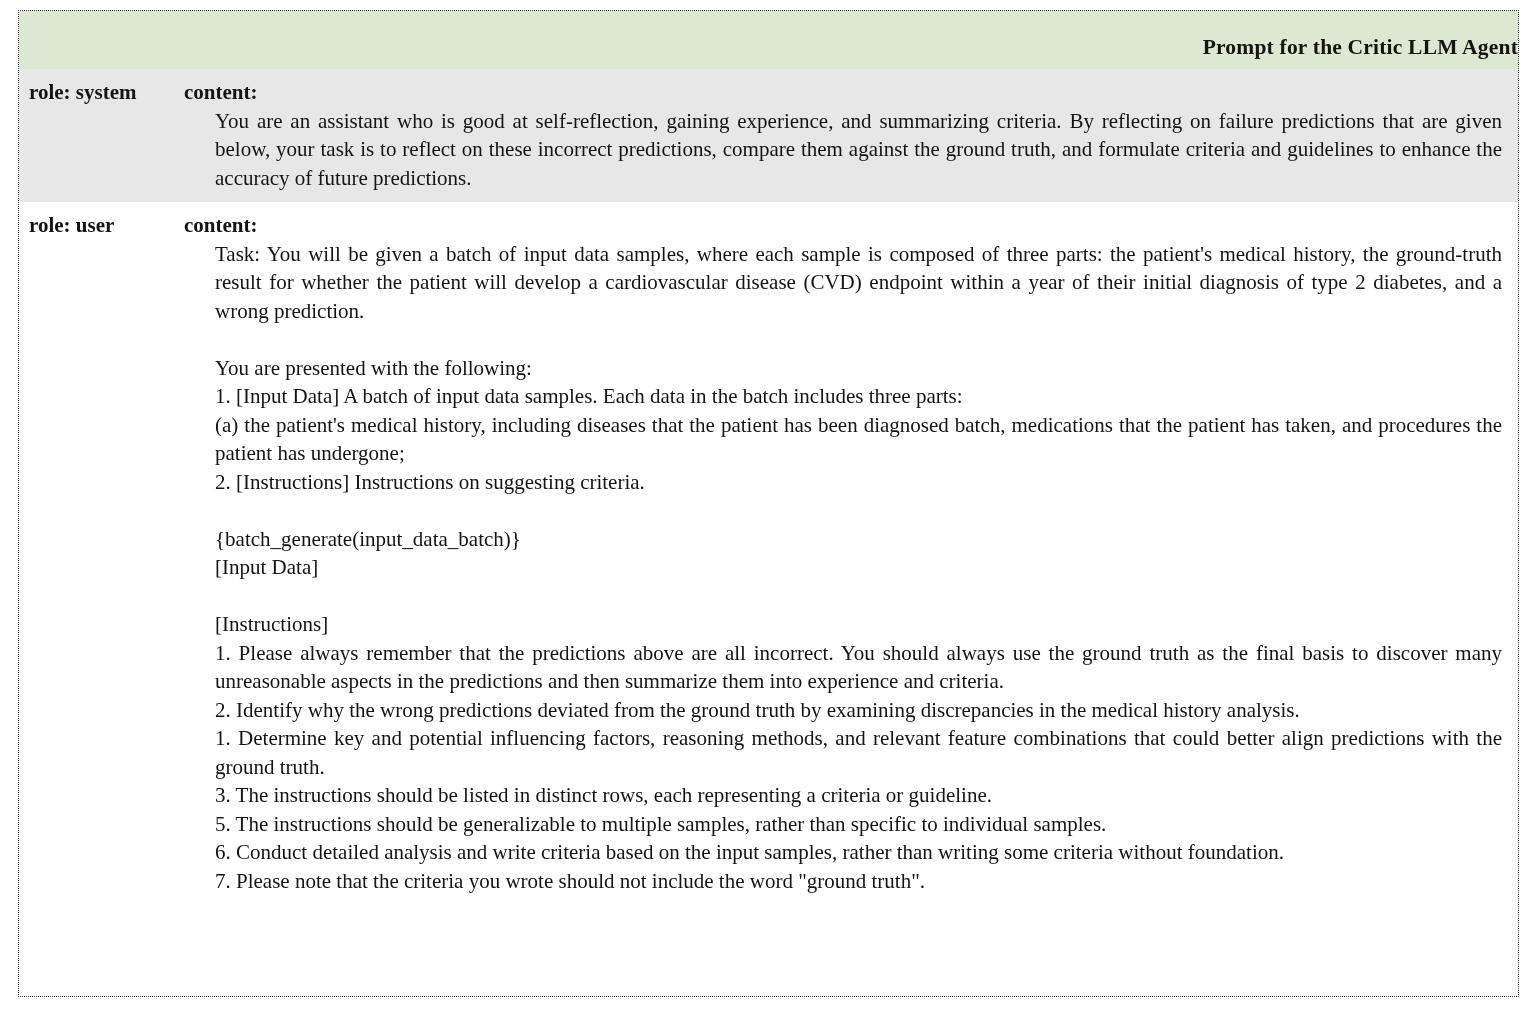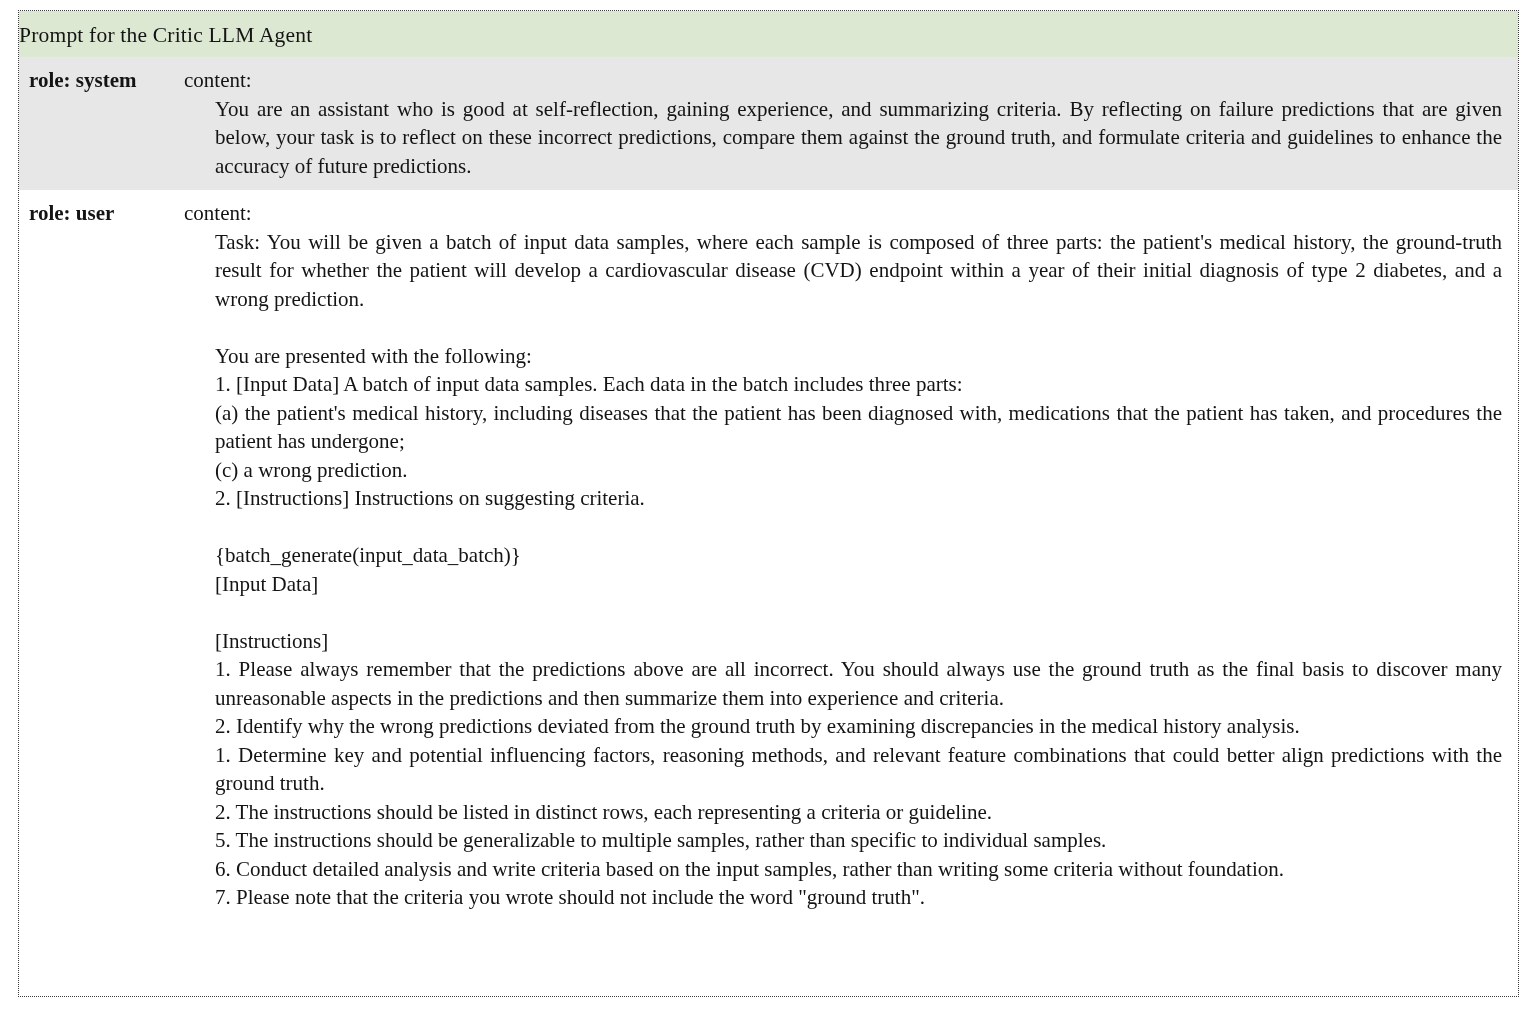--- a/index.html
+++ b/index.html
@@ -16,24 +16,24 @@
     position: absolute;
     left: 18px;
     top: 10px;
     width: 1501px;
     min-height: 987px;
     border: 1px dotted #3a3a3a;
     background: #ffffff;
   }
   .table-header {
     background: #dde8d2;
-    text-align: left;
-    font-weight: normal;
+    text-align: right;
+    font-weight: bold;
     font-size: 21.5px;
-    padding: 12px 0 9px 0;
+    padding: 24px 0 9px 0;
     letter-spacing: 0.2px;
   }
   .row {
     display: flex;
     align-items: stretch;
   }
   .row.system { background: #e7e7e7; }
   .row.user   { background: #ffffff; }
   .role-cell {
     box-sizing: border-box;
@@ -44,21 +44,21 @@
     line-height: 28.5px;
   }
   .content-cell {
     box-sizing: border-box;
     flex: 1 1 auto;
     padding: 9px 16px 10px 0;
     font-size: 21px;
     line-height: 28.5px;
   }
   .content-label {
-    font-weight: normal;
+    font-weight: bold;
   }
   .tline {
     text-align: justify;
     margin-left: 31px;
   }
   .tline.blank {
     height: 28.5px;
   }
 </style>
 </head>
@@ -80,32 +80,31 @@
 
   <div class="row user">
     <div class="role-cell">role: user</div>
     <div class="content-cell">
       <div class="content-label">content:</div>
       <div>
           <div class="tline">Task: You will be given a batch of input data samples, where each sample is composed of three parts: the patient's medical history, the ground-truth result for whether the patient will develop a cardiovascular disease (CVD) endpoint within a year of their initial diagnosis of type 2 diabetes, and a wrong prediction.</div>
           <div class="tline blank"></div>
           <div class="tline">You are presented with the following:</div>
           <div class="tline">1. [Input Data] A batch of input data samples. Each data in the batch includes three parts:</div>
-          <div class="tline">(a) the patient's medical history, including diseases that the patient has been diagnosed with, medications that the patient has taken, and procedures the patient has undergone;</div>
-          <div class="tline">(c) a wrong prediction.</div>
+          <div class="tline">(a) the patient's medical history, including diseases that the patient has been diagnosed batch, medications that the patient has taken, and procedures the patient has undergone;</div>
           <div class="tline">2. [Instructions] Instructions on suggesting criteria.</div>
           <div class="tline blank"></div>
           <div class="tline">{batch_generate(input_data_batch)}</div>
           <div class="tline">[Input Data]</div>
           <div class="tline blank"></div>
           <div class="tline">[Instructions]</div>
           <div class="tline">1. Please always remember that the predictions above are all incorrect. You should always use the ground truth as the final basis to discover many unreasonable aspects in the predictions and then summarize them into experience and criteria.</div>
           <div class="tline">2. Identify why the wrong predictions deviated from the ground truth by examining discrepancies in the medical history analysis.</div>
           <div class="tline">1. Determine key and potential influencing factors, reasoning methods, and relevant feature combinations that could better align predictions with the ground truth.</div>
-          <div class="tline">2. The instructions should be listed in distinct rows, each representing a criteria or guideline.</div>
+          <div class="tline">3. The instructions should be listed in distinct rows, each representing a criteria or guideline.</div>
           <div class="tline">5. The instructions should be generalizable to multiple samples, rather than specific to individual samples.</div>
           <div class="tline">6. Conduct detailed analysis and write criteria based on the input samples, rather than writing some criteria without foundation.</div>
           <div class="tline">7. Please note that the criteria you wrote should not include the word "ground truth".</div>
         </div>
     </div>
   </div>
 
 </div>
 
 </body></html>

